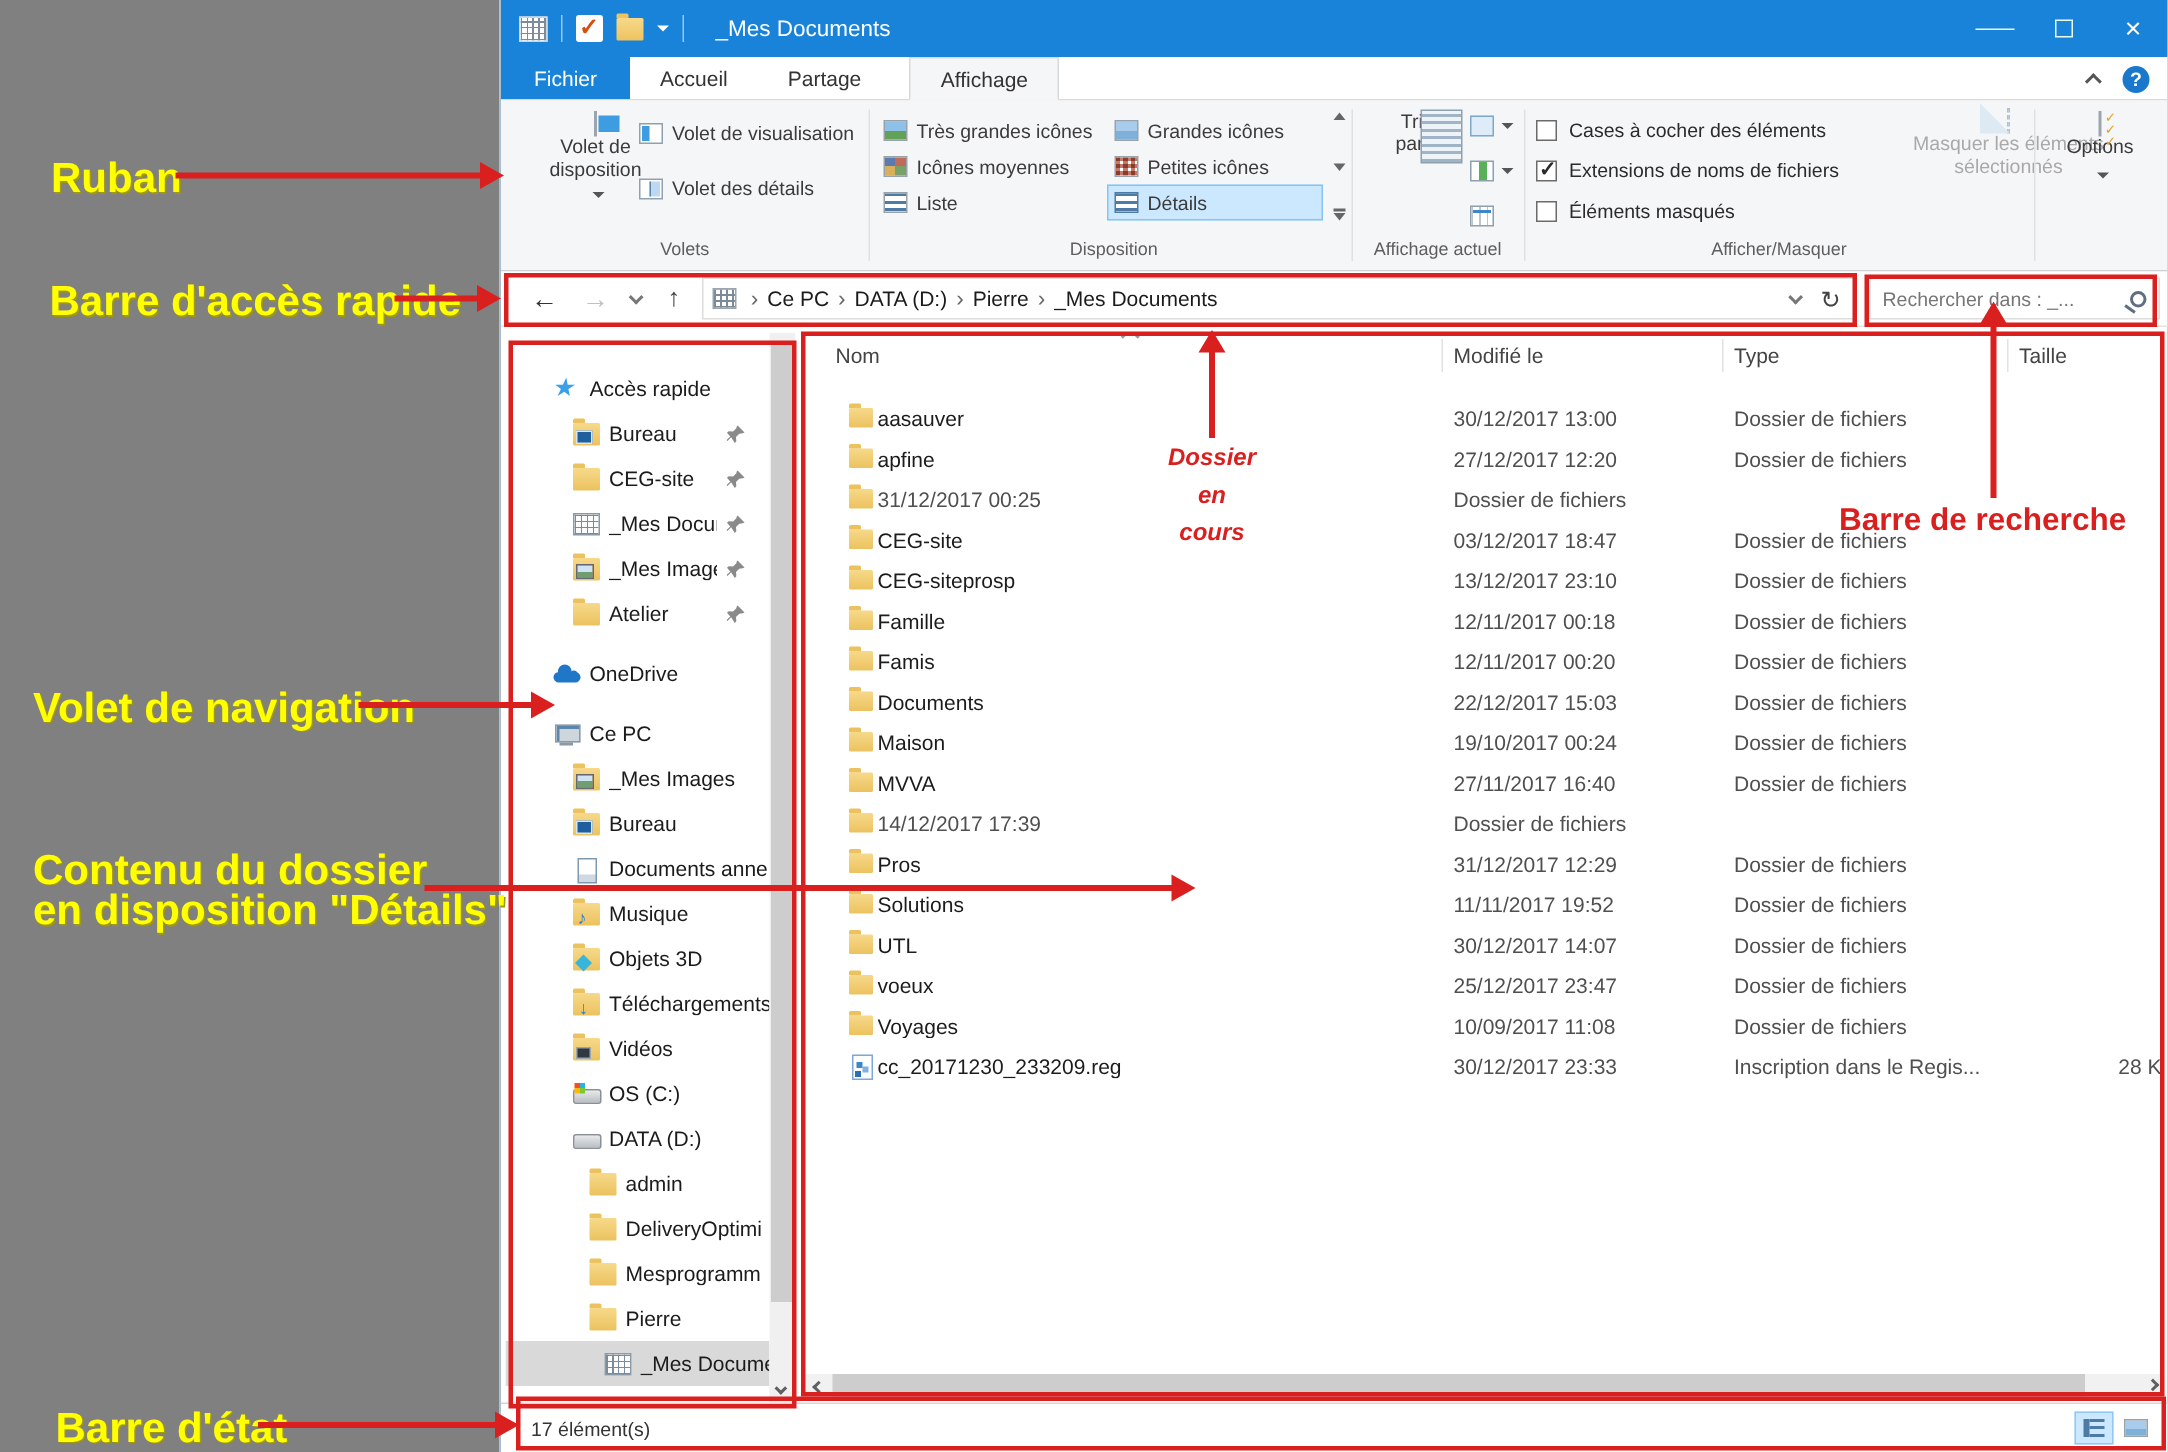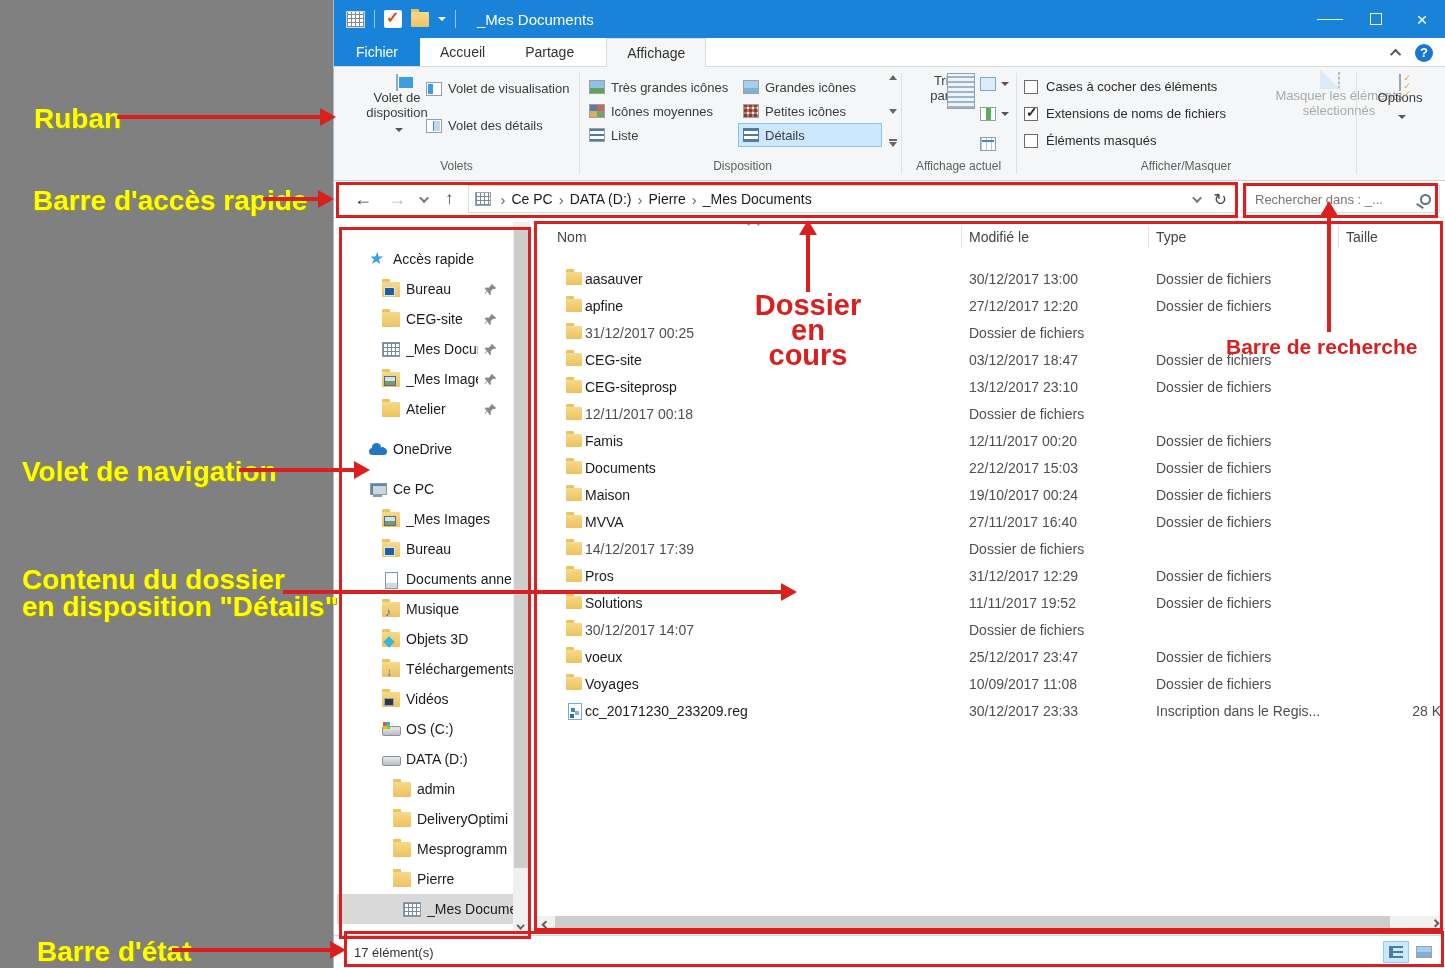--- a/index.html
+++ b/index.html
@@ -594,20 +594,21 @@
         <div class="file-row">
           <span class="fico i-plainfolder"></span>
           <span class="f-name">CEG-siteprosp</span>
           <span class="f-date">13/12/2017 23:10</span>
           <span class="f-type">Dossier de fichiers</span>
           <span class="f-size"></span>
         </div>
 
         <div class="file-row">
           <span class="fico i-plainfolder"></span>
+          <span class="f-name">Famille</span>
           <span class="f-date">12/11/2017 00:18</span>
           <span class="f-type">Dossier de fichiers</span>
           <span class="f-size"></span>
         </div>
 
         <div class="file-row">
           <span class="fico i-plainfolder"></span>
           <span class="f-name">Famis</span>
           <span class="f-date">12/11/2017 00:20</span>
           <span class="f-type">Dossier de fichiers</span>
@@ -656,20 +657,21 @@
         <div class="file-row">
           <span class="fico i-plainfolder"></span>
           <span class="f-name">Solutions</span>
           <span class="f-date">11/11/2017 19:52</span>
           <span class="f-type">Dossier de fichiers</span>
           <span class="f-size"></span>
         </div>
 
         <div class="file-row">
           <span class="fico i-plainfolder"></span>
+          <span class="f-name">UTL</span>
           <span class="f-date">30/12/2017 14:07</span>
           <span class="f-type">Dossier de fichiers</span>
           <span class="f-size"></span>
         </div>
 
         <div class="file-row">
           <span class="fico i-plainfolder"></span>
           <span class="f-name">voeux</span>
           <span class="f-date">25/12/2017 23:47</span>
           <span class="f-type">Dossier de fichiers</span>
@@ -742,21 +744,21 @@
 <div class="head-r" style="left:354px;top:461px;"></div>
 
 <div class="shaft-h" style="left:283px;top:590px;width:500px;"></div>
 <div class="head-r" style="left:781px;top:583px;"></div>
 
 <div class="shaft-h" style="left:172px;top:948px;width:160px;"></div>
 <div class="head-r" style="left:330px;top:941px;"></div>
 
 <div class="head-u" style="left:799px;top:220px;"></div>
 <div class="shaft-v" style="left:806px;top:234px;height:58px;"></div>
-<div class="ann rlabel dossier-lines" style="left:748px;top:293px;width:120px;font-size:29px;">
+<div class="ann rlabel dossier-lines" style="left:748px;top:293px;width:120px;font-size:16px;font-style:italic;">
   <div>Dossier</div>
   <div>en</div>
   <div>cours</div>
 </div>
 
 <div class="head-u" style="left:1320px;top:201px;"></div>
 <div class="shaft-v" style="left:1327px;top:215px;height:117px;"></div>
 <div class="ann rlabel" style="left:1226px;top:335px;">Barre de recherche</div>
 
 </body></html>

